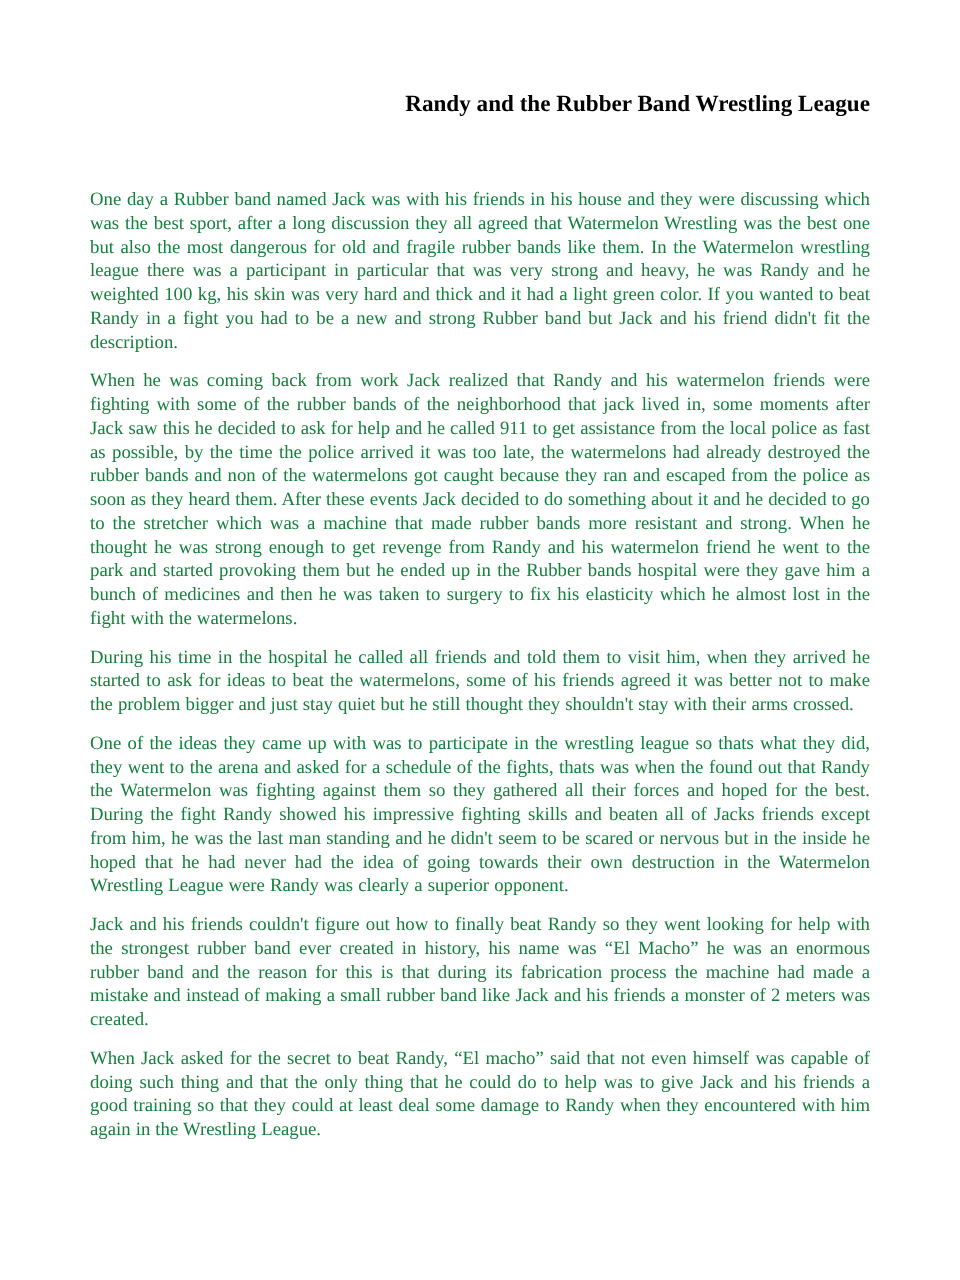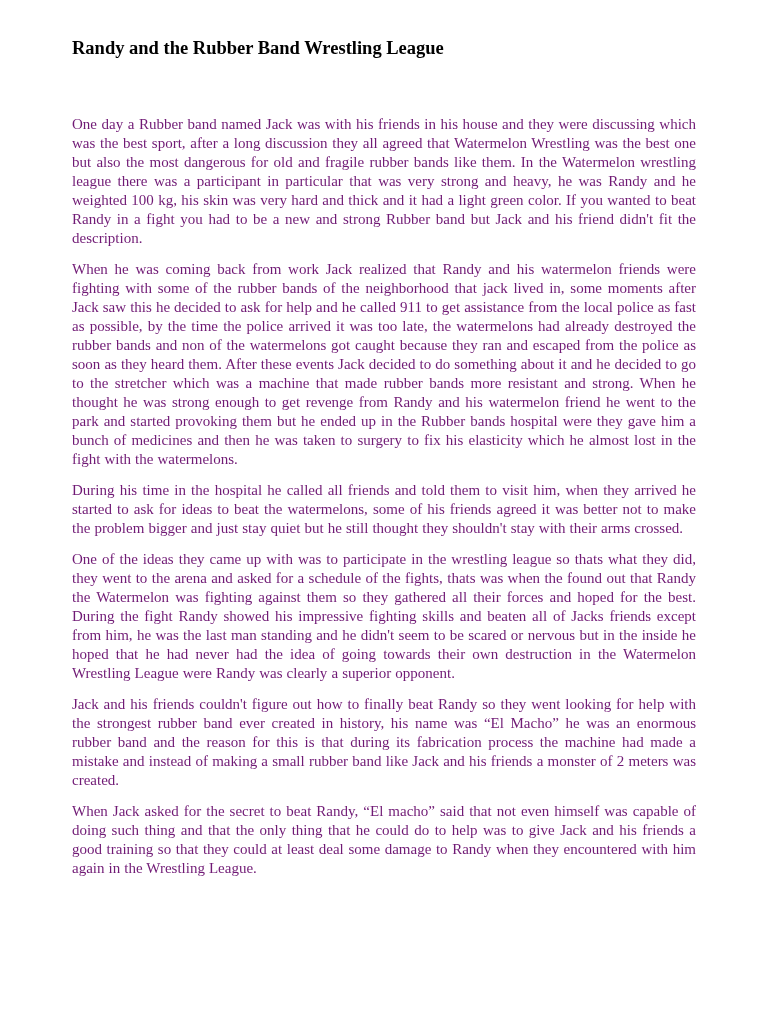--- a/index.html
+++ b/index.html
@@ -13,36 +13,36 @@
     height: 1024px;
     background: #ffffff;
     overflow: hidden;
     font-family: "Liberation Serif", "DejaVu Serif", serif;
     color: #111111;
     box-sizing: border-box;
     padding: 0 72px;
   }
   .doc-title {
     margin: 0;
-    padding-top: 36px;
+    padding-top: 72px;
     margin-bottom: 55px;
     font-size: 18.5px;
     line-height: 24px;
     font-weight: bold;
-    text-align: left;
+    text-align: right;
     color: #000000;
   }
   .doc-body p {
     margin: 0 0 12px 0;
     font-size: 15px;
     line-height: 19px;
     text-align: justify;
     text-align-last: left;
     word-spacing: 0.02em;
-    color: #701a75;
+    color: #15803d;
   }
 </style>
 </head>
 <body>
 
 <div class="page">
   <h1 class="doc-title">Randy and the Rubber Band Wrestling League</h1>
   <div class="doc-body">
     <p>One day a Rubber band named Jack was with his friends in his house and they were discussing which was the best sport, after a long discussion they  all agreed that Watermelon Wrestling was the best one but also the most dangerous for old and fragile rubber bands like them. In the Watermelon wrestling league there was a participant in particular that was very strong and heavy, he was Randy and he weighted 100 kg, his skin was very hard and thick and it had a light green color. If you wanted to beat Randy in a fight you had to be a new and strong Rubber band but Jack and his friend didn't fit the description.</p>
     <p>When he was coming back from work Jack realized that Randy and his watermelon  friends were fighting with some of the rubber bands of the neighborhood that jack lived in, some moments after Jack saw this he decided to ask for help and he called 911 to get assistance from the local police as fast as possible, by the time the police arrived it was too late, the watermelons had already destroyed the rubber bands and non of the watermelons got caught because they ran and escaped from the police as soon as they heard them. After these events Jack decided to do something about it and he decided to go to the stretcher which was a machine that made rubber bands more resistant and strong. When he thought he was strong enough to get revenge from Randy and his watermelon friend he went to the park and started provoking them but he ended up in the Rubber bands hospital were they gave him a bunch of medicines and then he was taken to surgery to fix his elasticity which he almost lost in the fight with the watermelons.</p>

